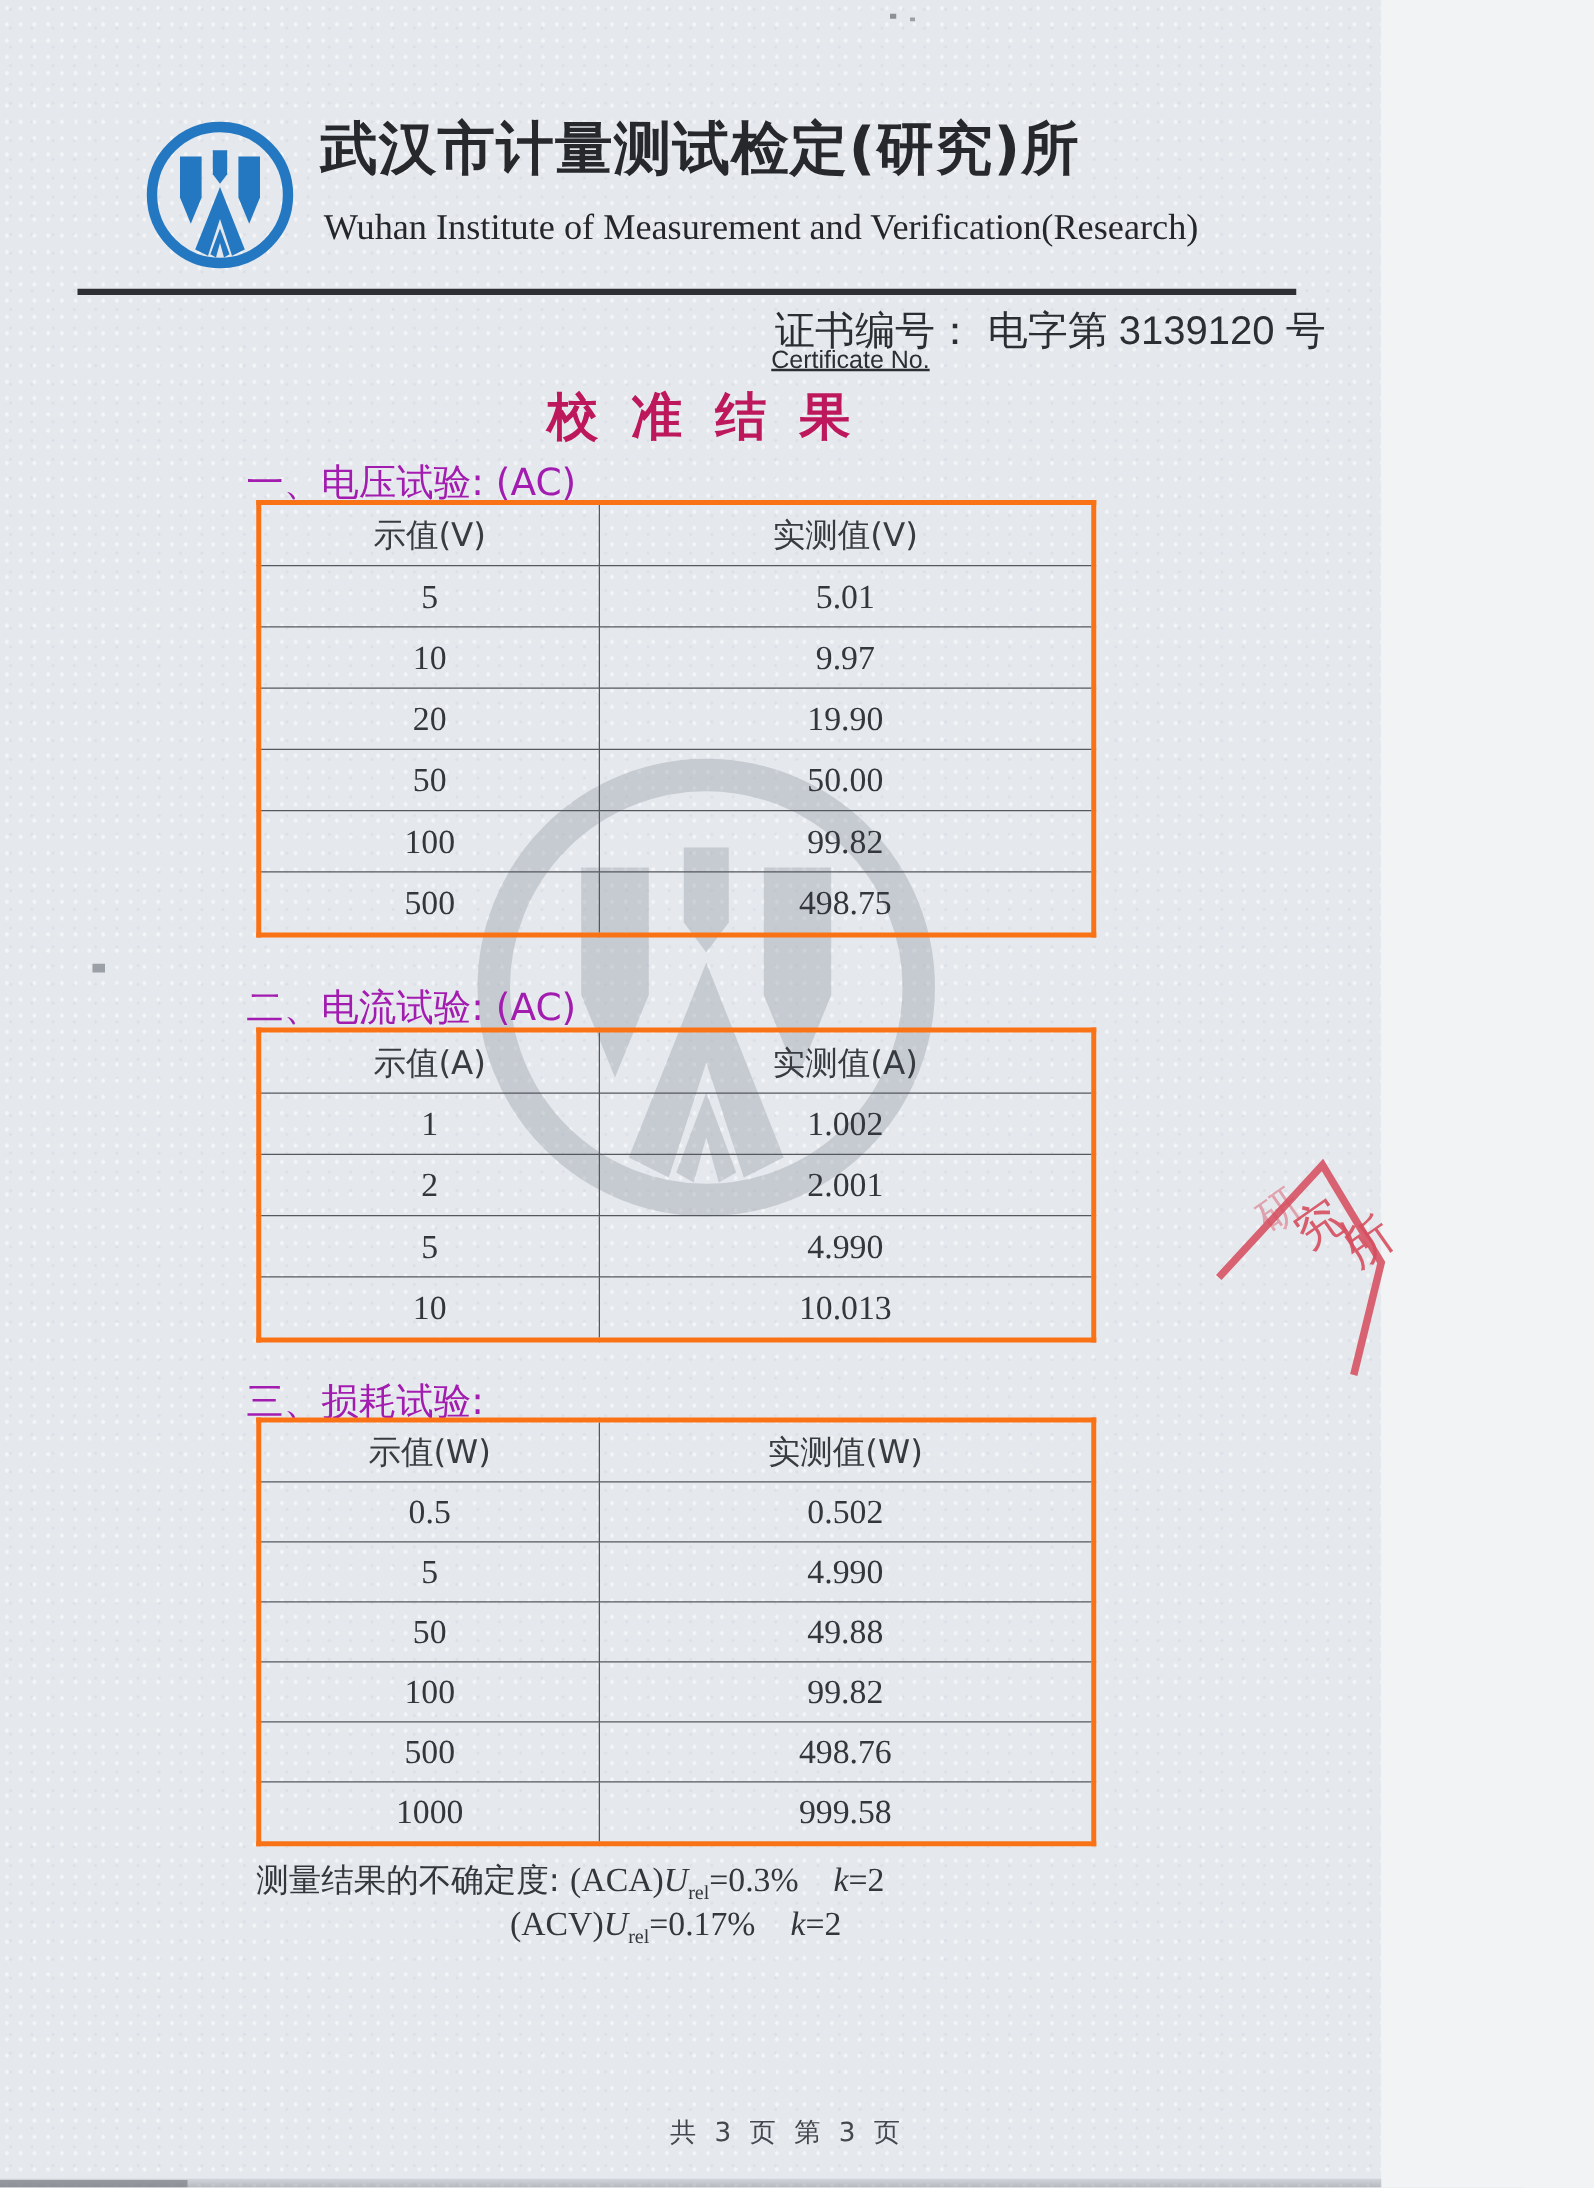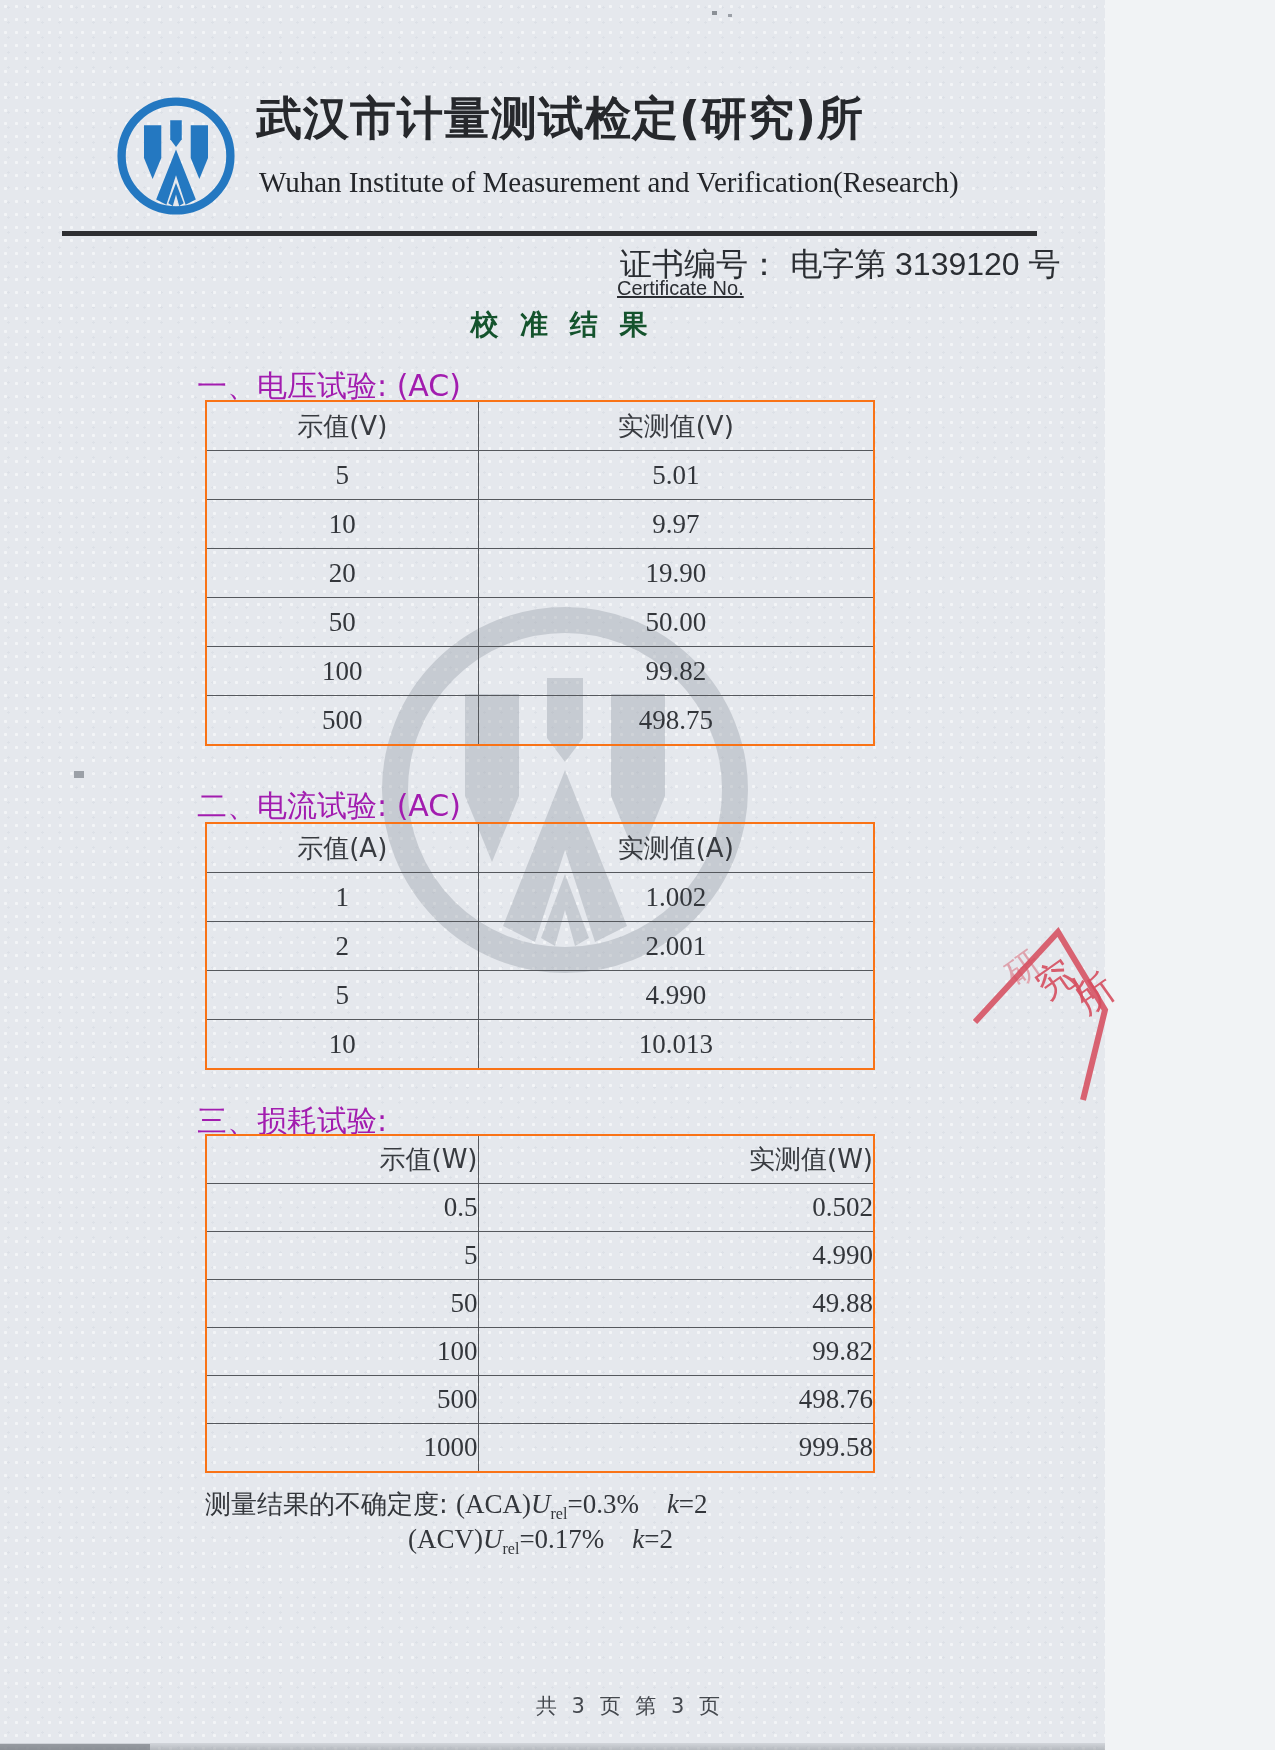--- a/index.html
+++ b/index.html
@@ -29,40 +29,40 @@
   .inst-en{
     position:absolute;left:259px;top:166px;width:760px;
     font-family:"Liberation Serif",serif;font-size:29px;color:#24262a;white-space:nowrap;
   }
   .rule{position:absolute;left:62px;top:231px;width:975px;height:5px;background:#2e2f32;}
   .cert-line{position:absolute;left:620px;top:243px;font-size:32px;color:#2b2e33;white-space:nowrap;}
   .cert-line .num{font-family:"Liberation Sans",sans-serif;}
   .cert-en{position:absolute;left:617px;top:277px;font-family:"Liberation Sans",sans-serif;font-size:20px;color:#2b2e33;text-decoration:underline;}
   .doc-title{
     position:absolute;left:562px;top:306px;transform:translateX(-50%);
-    font-size:28px;font-weight:700;color:#14532d;letter-spacing:6px;white-space:nowrap;
+    font-size:41px;font-weight:700;color:#be185d;letter-spacing:6px;white-space:nowrap;
   }
   .sec-label{position:absolute;font-size:30px;color:#a21caf;white-space:nowrap;}
   .sec1{left:197px;top:366px;}
   .sec2{left:197px;top:786px;}
   .sec3{left:197px;top:1101px;}
   
   .cal-table{
     position:absolute;left:205px;border-collapse:collapse;table-layout:fixed;
-    border:2px solid #f97316;background:transparent;
+    border:4px solid #f97316;background:transparent;
   }
   .cal-table td{
     border:1px solid #55585d;text-align:center;vertical-align:middle;
     font-family:"Liberation Serif",serif;font-size:27px;color:#33363b;
     padding:0;
   }
   .cal-table tr.hdr td{font-family:"DejaVu Sans",sans-serif;font-size:26px;color:#383b40;}
   .t1{top:400px;width:669px;}  .t1 td{height:48px;}
   .t2{top:822px;width:667px;}  .t2 td{height:48px;}
-  .t3{top:1134px;width:667px;} .t3 td{height:47px;text-align:right;}
+  .t3{top:1134px;width:667px;} .t3 td{height:47px;}
   .c1{width:272px;} .c2{width:396px;}
   
   .uncert{position:absolute;left:205px;top:1487px;font-size:26px;color:#33363b;white-space:nowrap;}
   .uncert .formula,.uncert2 .formula{font-family:"Liberation Serif",serif;font-size:27px;}
   .uncert i,.uncert2 i{font-family:"Liberation Serif",serif;font-style:italic;}
   .uncert sub,.uncert2 sub{font-family:"Liberation Serif",serif;font-size:16px;}
   .uncert .gap,.uncert2 .gap{display:inline-block;width:28px;}
   .uncert2{position:absolute;left:408px;top:1524px;font-size:26px;color:#33363b;white-space:nowrap;}
   
   .stamp{position:absolute;left:955px;top:900px;z-index:3;}

